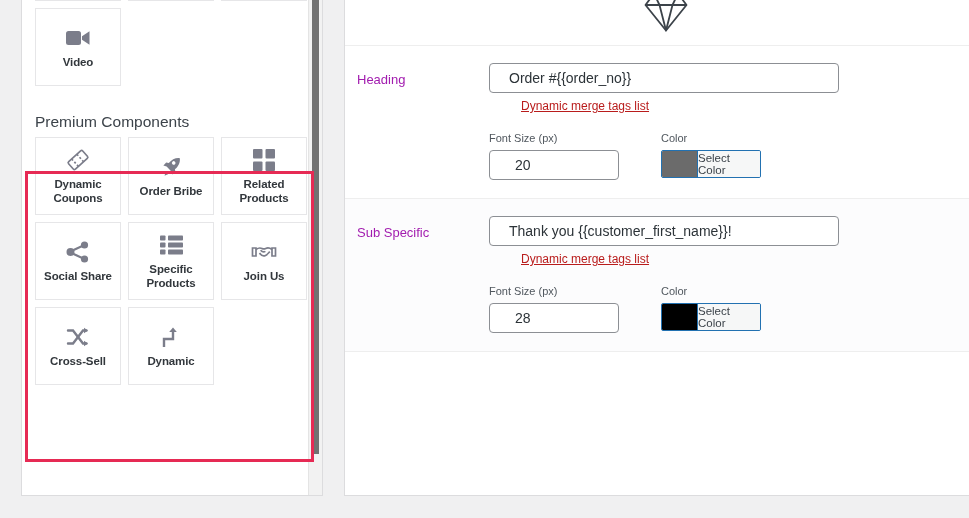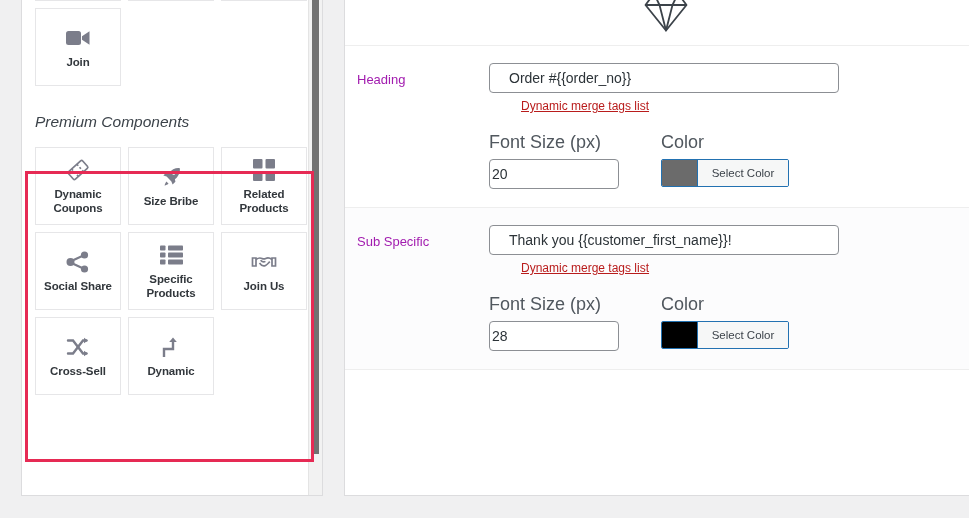--- a/index.html
+++ b/index.html
@@ -157,44 +157,44 @@
     text-decoration: underline;
     cursor: pointer;
     margin-left: 32px;
   }
   .sub-fields {
     display: flex;
     margin-top: 18px;
   }
   .field-col { margin-right: 42px; }
   .field-label {
-    font-size: 18px;
+    font-size: 11px;
     color: #50575e;
     margin-bottom: 6px;
   }
   .num-input {
     width: 130px;
     height: 30px;
     border: 1px solid #8c8f94;
     border-radius: 4px;
     background: #fff;
     font-size: 14px;
     color: #2c3338;
-    padding: 0 2px;
+    padding: 0 25px;
     display: flex;
     align-items: center;
     font-family: "Liberation Sans", sans-serif;
     outline: none;
   }
   .color-button {
     display: flex;
     height: 28px;
     border: 1px solid #2271b1;
     border-radius: 2px;
-    width: 128px;
+    width: 100px;
     overflow: hidden;
     cursor: pointer;
     background: #f6f7f7;
   }
   .color-swatch { width: 35px; height: 100%; }
   .color-text {
     flex: 1;
     display: flex;
     align-items: center;
     justify-content: center;
@@ -219,25 +219,25 @@
       </div>
 
       <div class="tile-grid" style="margin-top:7px;">
         <div class="tile">
           <span class="ticon">
             <svg width="26" height="20" viewBox="0 0 26 20" fill="currentColor">
               <rect x="1" y="3" width="15" height="14" rx="2.5"></rect>
               <path d="M17 8.2 L24.5 3.2 L24.5 16.8 L17 11.8 Z"></path>
             </svg>
           </span>
-          <span class="tlabel">Join</span>
-        </div>
-      </div>
-
-      <div style="margin-top:27px; margin-bottom:16px;font-style:italic;">
+          <span class="tlabel">Video</span>
+        </div>
+      </div>
+
+      <div style="margin-top:27px; margin-bottom:6px;">
         <div id="section-title">Premium Components</div>
       </div>
 
       <div class="tile-grid">
 
 
         <div class="tile">
           <span class="ticon">
             <svg width="24" height="24" viewBox="0 0 24 24" fill="none" stroke="currentColor" stroke-width="1.7">
               <g transform="rotate(-42 12 12)">
@@ -249,21 +249,21 @@
           <span class="tlabel">Dynamic Coupons</span>
         </div>
 
         <div class="tile">
           <span class="ticon">
             <svg width="24" height="24" viewBox="0 0 24 24" fill="currentColor">
               <path d="M20.8 3.2 C17 2.6 12.6 4.5 9.8 8.1 L7.2 7.6 L4.4 10.4 L7.6 11.6 L12.4 16.4 L13.6 19.6 L16.4 16.8 L15.9 14.2 C19.5 11.4 21.4 7 20.8 3.2 Z M16 9.2 a1.8 1.8 0 1 1 -2.6 -2.5 a1.8 1.8 0 0 1 2.6 2.5 Z"></path>
               <path d="M7.4 16.6 C6.2 17.8 5.6 20.6 5.6 20.6 C5.6 20.6 8.4 20 9.6 18.8 Z"></path>
             </svg>
           </span>
-          <span class="tlabel">Size Bribe</span>
+          <span class="tlabel">Order Bribe</span>
         </div>
 
         <div class="tile">
           <span class="ticon">
             <svg width="22" height="22" viewBox="0 0 22 22" fill="currentColor">
               <rect x="0" y="0" width="9.5" height="9.5" rx="1"></rect>
               <rect x="12.5" y="0" width="9.5" height="9.5" rx="1"></rect>
               <rect x="0" y="12.5" width="9.5" height="9.5" rx="1"></rect>
               <rect x="12.5" y="12.5" width="9.5" height="9.5" rx="1"></rect>
             </svg>

